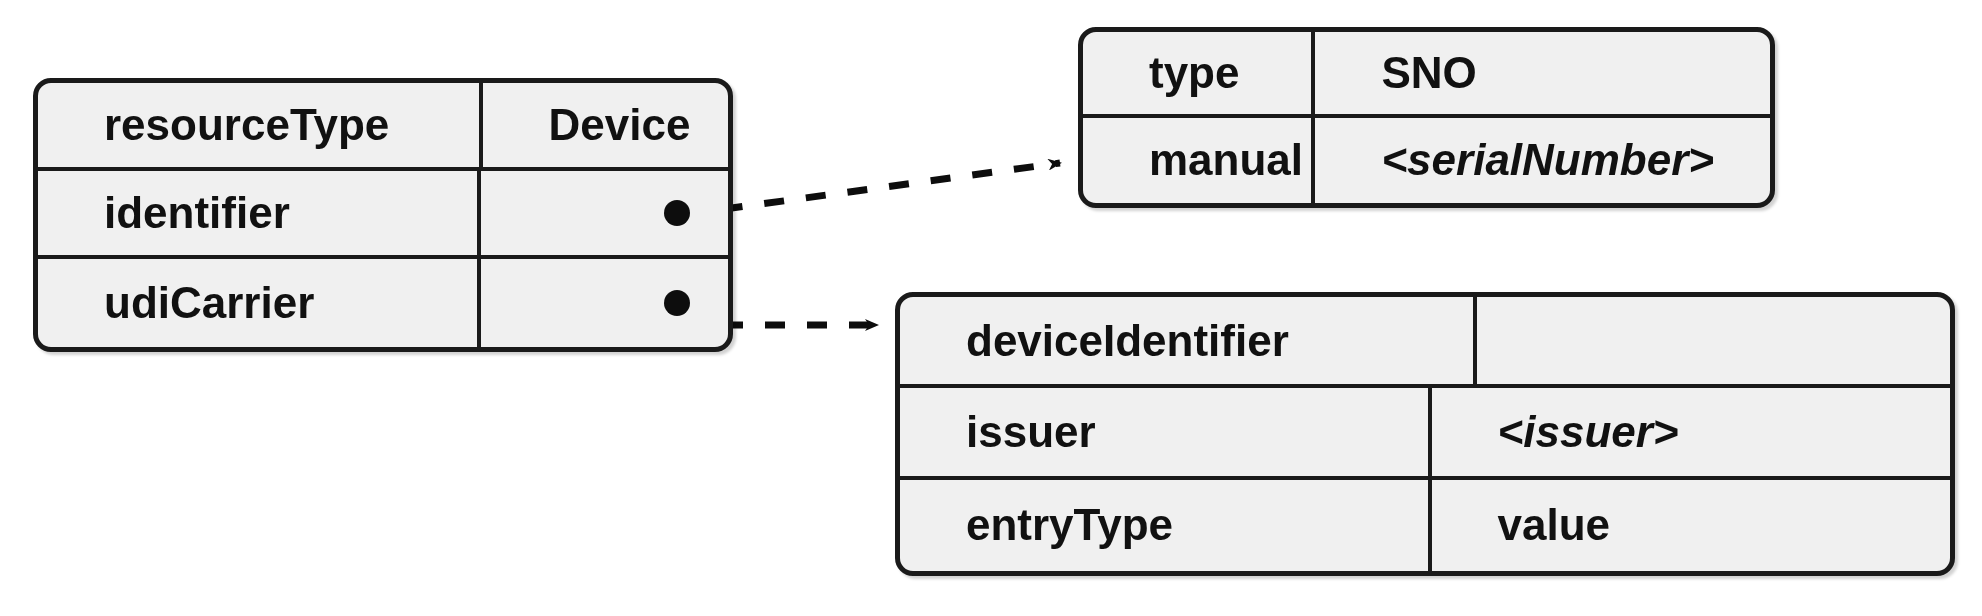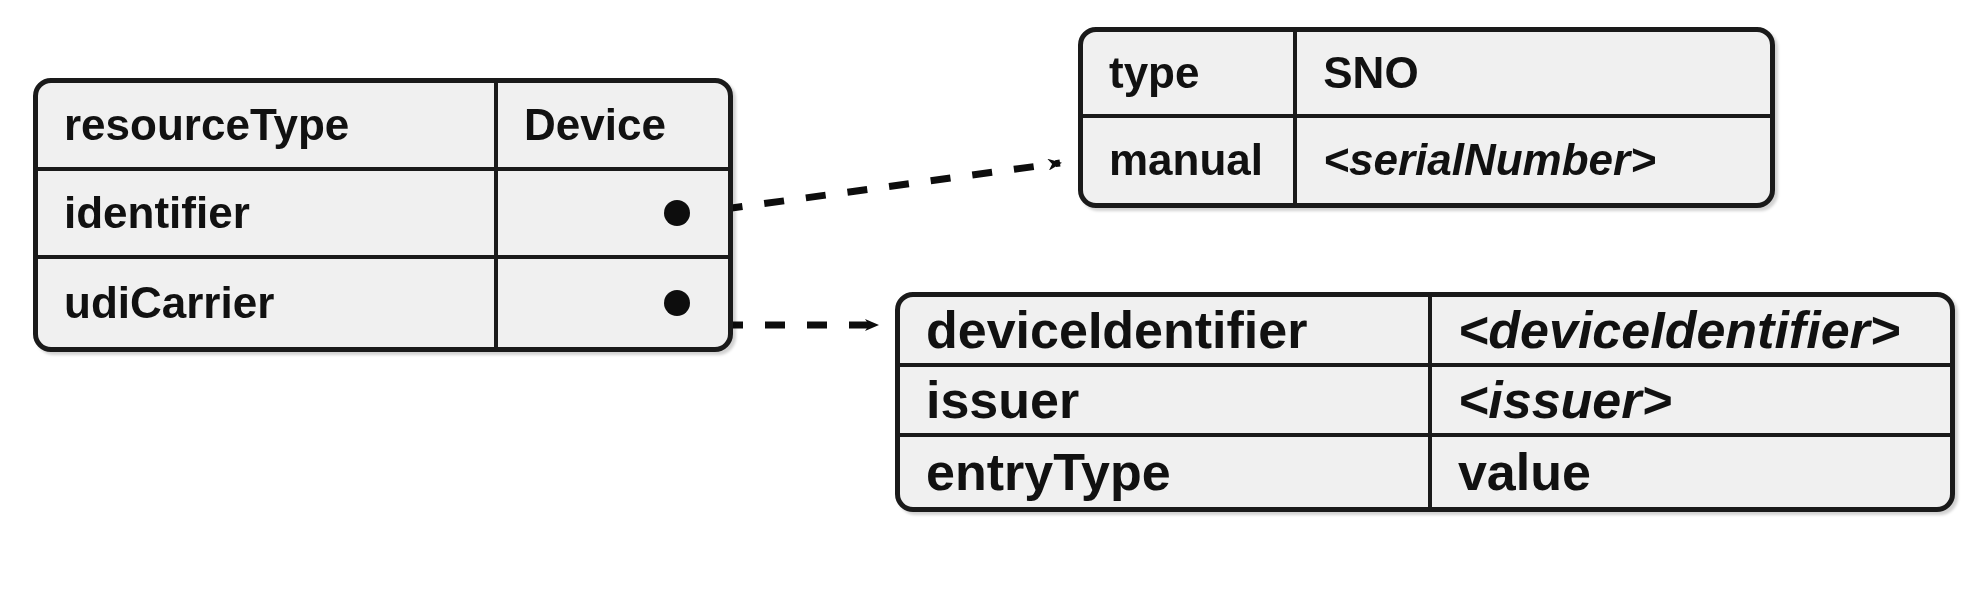--- a/index.html
+++ b/index.html
@@ -36,20 +36,21 @@
     border-bottom: none;
   }
   .cell {
     box-sizing: border-box;
     display: flex;
     align-items: center;
     padding: 0 26px;
     color: #111111;
     white-space: nowrap;
     overflow: hidden;
+    margin-left: 40px;
   }
   .cell.key {
     font-weight: bold;
     border-right: 4px solid #1a1a1a;
   }
   .cell.val {
     font-weight: bold;
   }
   .cell.val.italic {
     font-style: italic;
@@ -91,22 +92,22 @@
   }
   #box-identifier .row { height: 50%; }
   #box-identifier .cell.key { width: 217px; }
   #box-identifier .cell.val { width: 480px; }
 
   
   #box-udicarrier {
     left: 895px;
     top: 292px;
     width: 1060px;
-    height: 220px;
-    font-size: 52px;
+    height: 284px;
+    font-size: 44px;
   }
   #box-udicarrier .row { height: 33.33%; }
   #box-udicarrier .cell.key { width: 537px; }
   #box-udicarrier .cell.val { width: 523px; }
 
   
   #connectors {
     position: absolute;
     left: 0;
     top: 0;
@@ -170,21 +171,20 @@
       <div class="cell key">manual</div>
       <div class="cell val italic">&lt;serialNumber&gt;</div>
     </div>
 
   </div>
 
   <div class="box" id="box-udicarrier">
 
     <div class="row">
       <div class="cell key">deviceIdentifier</div>
-      <div class="cell val italic">&lt;deviceIdentifier&gt;</div>
     </div>
 
     <div class="row">
       <div class="cell key">issuer</div>
       <div class="cell val italic">&lt;issuer&gt;</div>
     </div>
 
     <div class="row">
       <div class="cell key">entryType</div>
       <div class="cell val">value</div>

